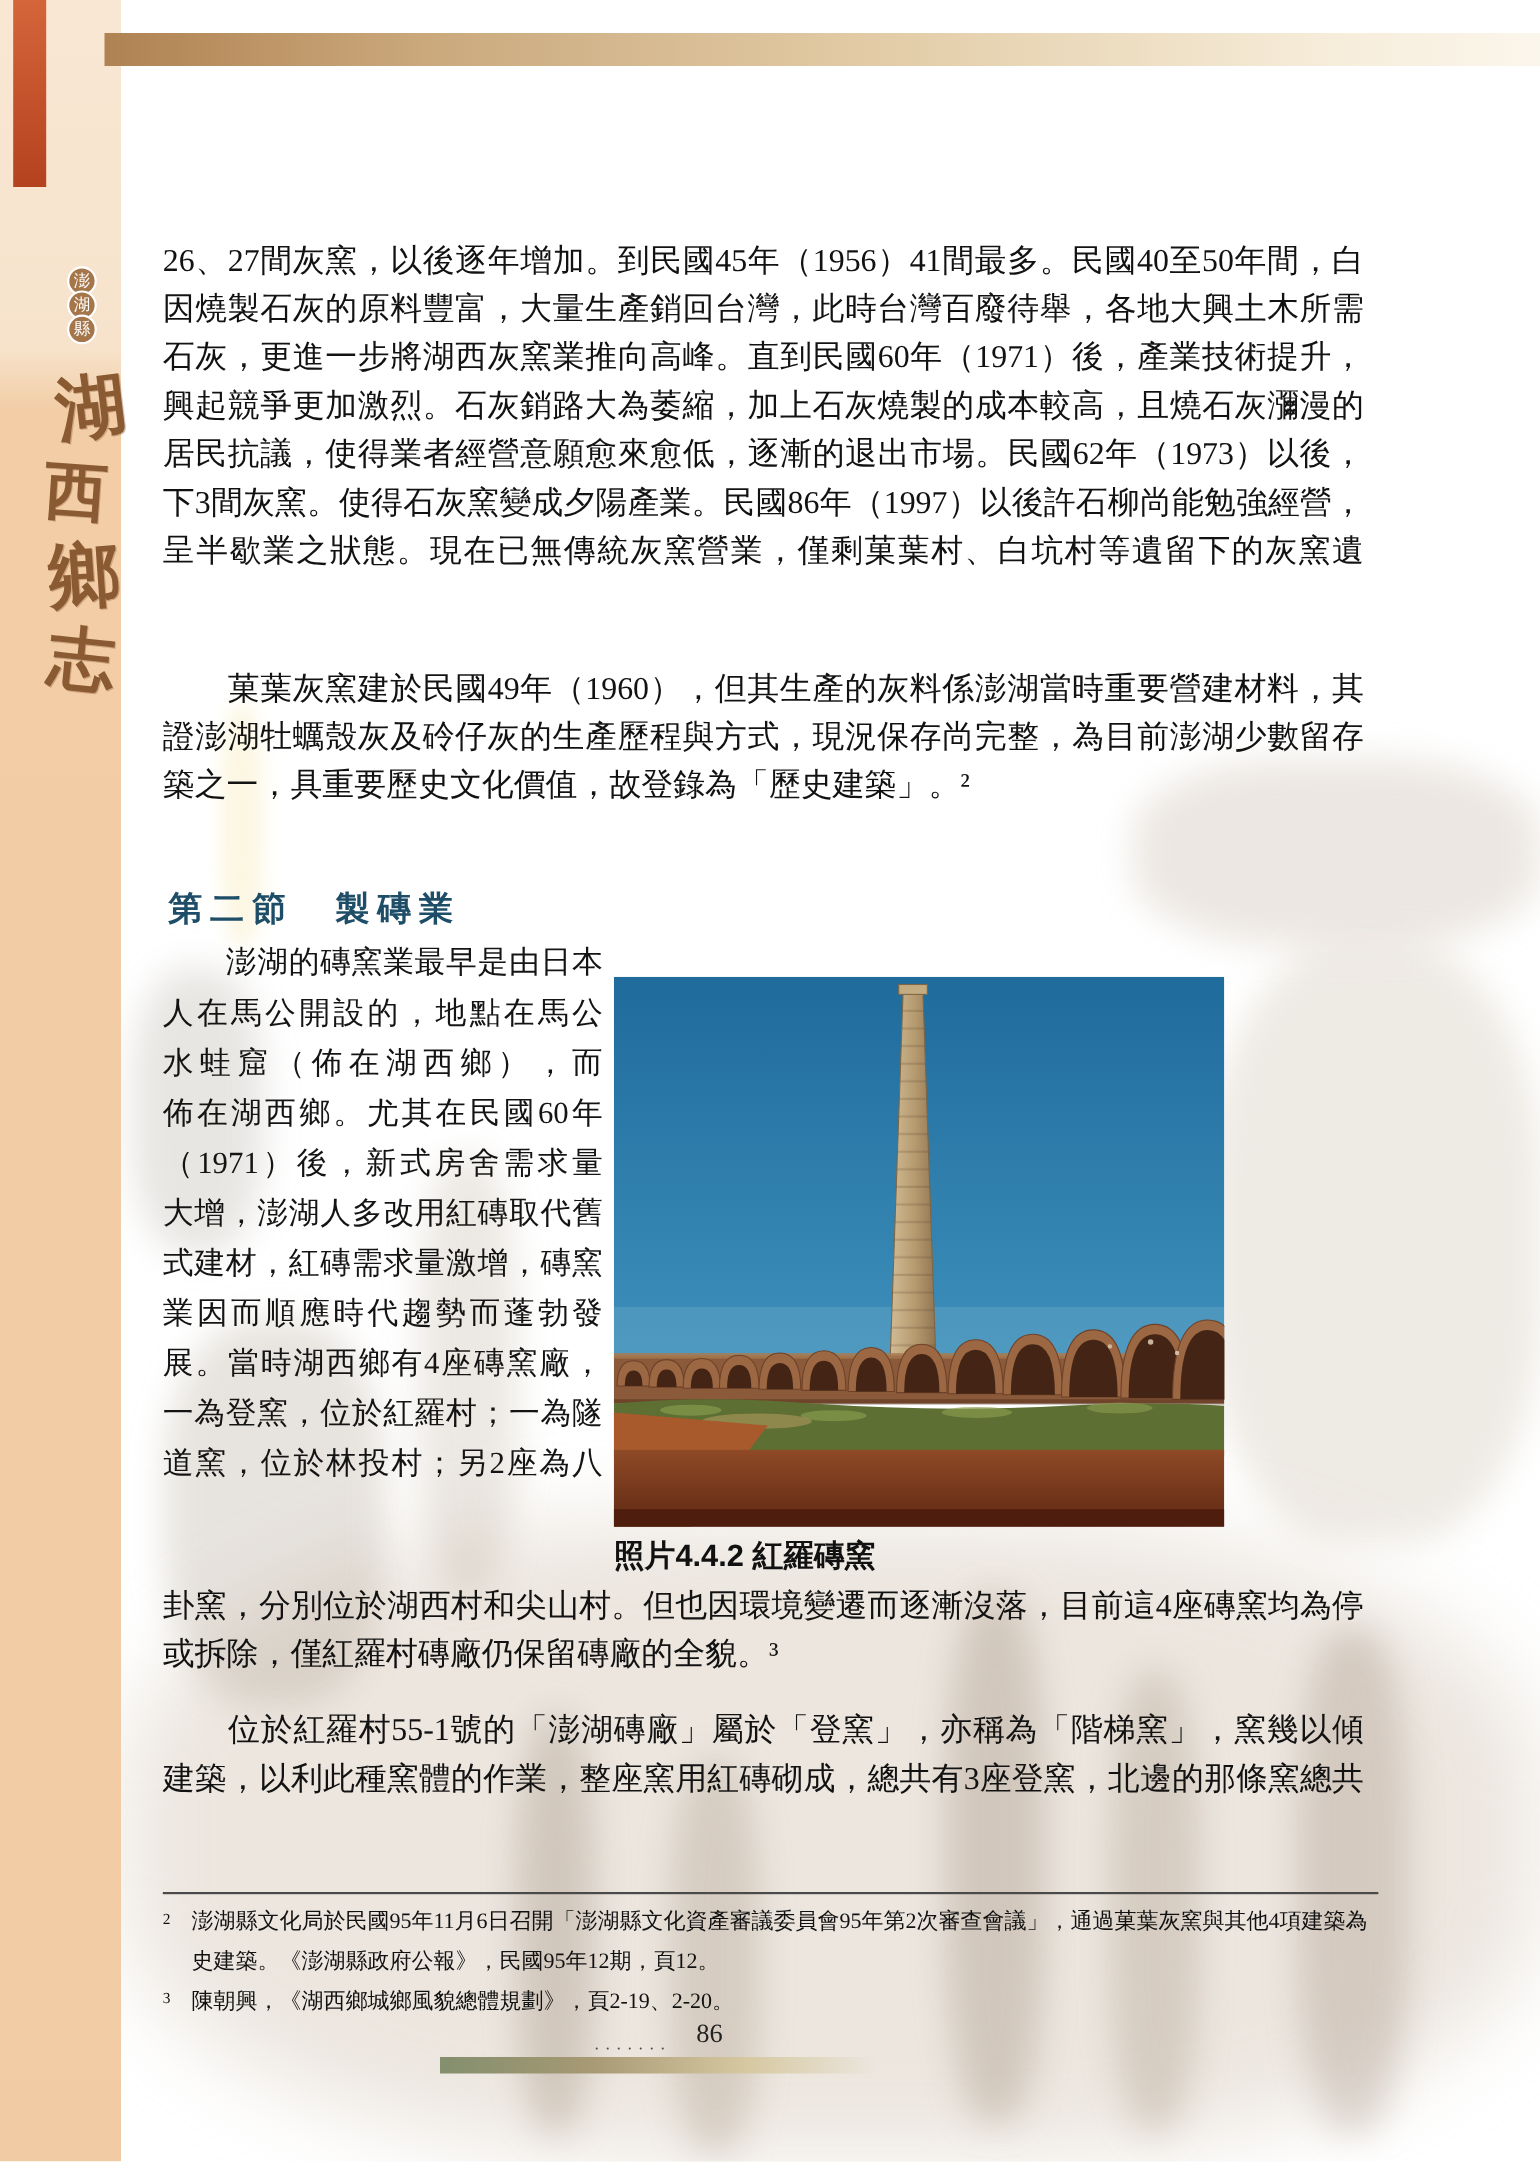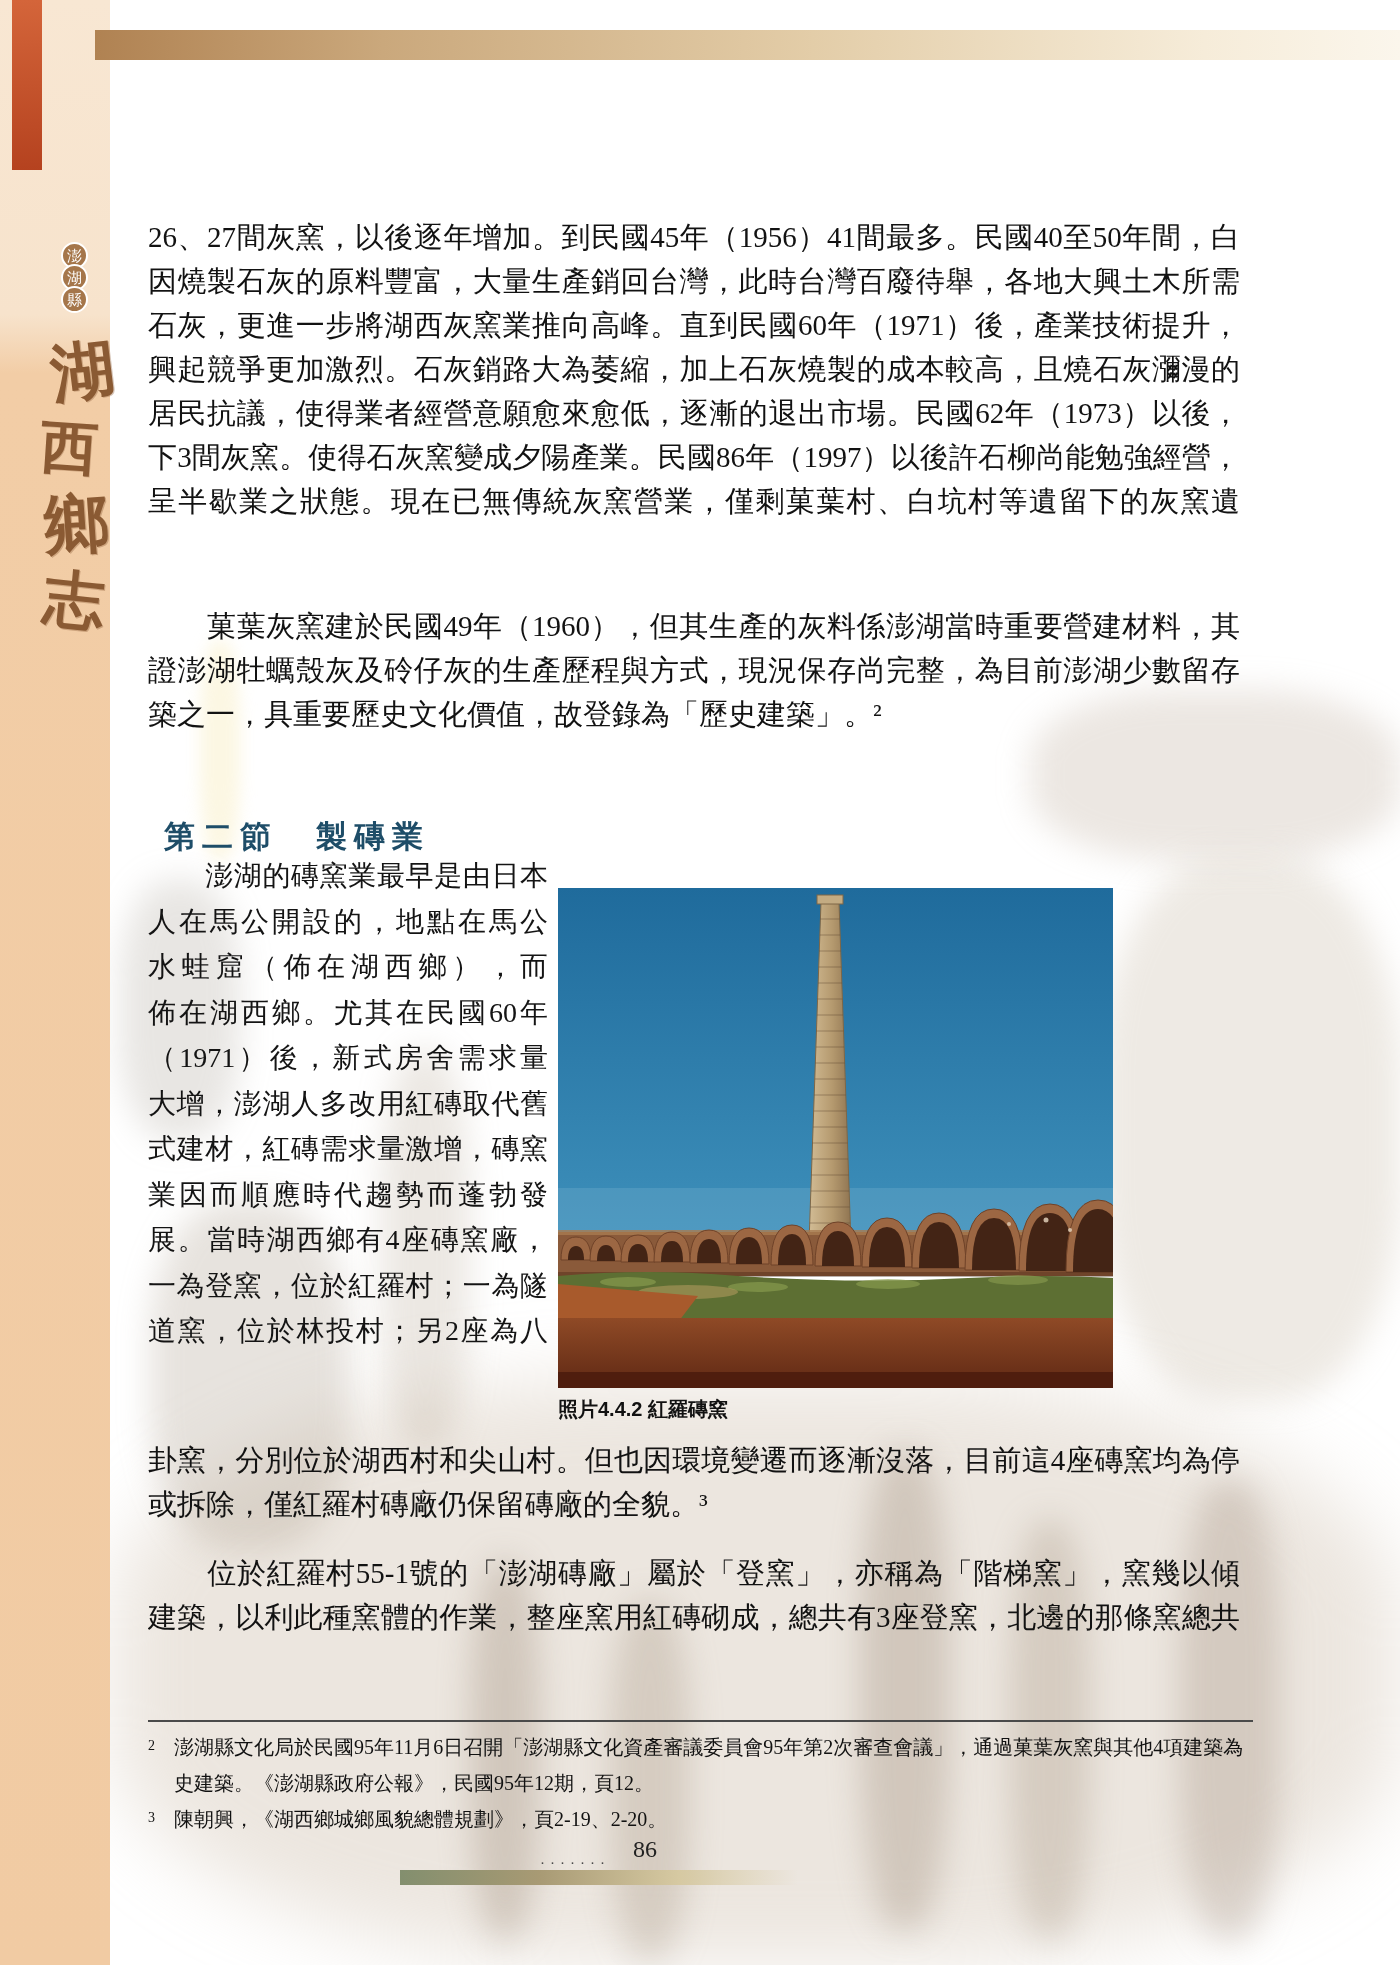--- a/index.html
+++ b/index.html
@@ -24,29 +24,29 @@
   .callig .ch:nth-child(1){transform:rotate(-7deg) translateX(9px);}
   .callig .ch:nth-child(2){transform:rotate(4deg) translateX(-5px) scale(.9);}
   .callig .ch:nth-child(3){transform:rotate(-4deg) translateX(2px);}
   .callig .ch:nth-child(4){transform:rotate(6deg) scale(.95);}
   .top-band{position:absolute;left:95px;top:30px;width:1305px;height:30px;z-index:2;
     background:linear-gradient(90deg,#b08252 0%,#caa87c 22%,#e3cda8 55%,#f6ecd9 85%,#fbf6ec 100%);}
   .content{position:absolute;inset:0;z-index:3;}
   .txt{position:absolute;left:148px;font-size:29px;line-height:44px;color:#121212;}
   .ln{width:1092px;height:44px;overflow:hidden;text-align:justify;text-align-last:justify;}
   .ln.last{text-align-last:left;}
-  .heading{position:absolute;left:148px;top:800px;margin:16px;z-index:3;
+  .heading{position:absolute;left:148px;top:800px;margin:5px;z-index:3;
     font-family:"Liberation Sans","DejaVu Sans",sans-serif;font-size:31px;font-weight:bold;
     color:#1e4d68;letter-spacing:7px;}
   .col{position:absolute;left:148px;top:853px;font-size:28px;line-height:45.5px;z-index:3;}
   .cln{width:400px;height:45.5px;overflow:hidden;text-align:justify;text-align-last:justify;}
   .photo{position:absolute;left:558px;top:888px;width:555px;height:500px;z-index:3;margin:0;}
   .photo svg{display:block;}
   .caption{position:absolute;left:558px;top:1396px;z-index:3;
-    font-family:"Liberation Sans","DejaVu Sans",sans-serif;font-weight:bold;font-size:20px;color:#111;}
+    font-family:"Liberation Sans","DejaVu Sans",sans-serif;font-weight:bold;font-size:28px;color:#111;}
   .fnrule{position:absolute;left:148px;top:1720px;width:1105px;border-top:2px solid #4a4a4a;z-index:3;}
   .fns{position:absolute;left:148px;top:1729px;width:1112px;font-size:20px;line-height:36px;color:#111;z-index:3;}
   .fn{display:flex;}
   .fnm{width:26px;flex:none;font-size:14px;position:relative;top:-1px;}
   .fnb{flex:1;}
   .fnb .fl{height:36px;overflow:hidden;width:1080px;}
   .pageno{position:absolute;left:600px;top:1836px;width:90px;text-align:center;
     font-size:24px;color:#222;z-index:3;}
   .footer-dots{position:absolute;left:540px;top:1855px;font-size:15px;letter-spacing:5px;color:#4a4a4a;z-index:3;}
   .footer-band{position:absolute;left:400px;top:1870px;width:398px;height:15px;z-index:3;

